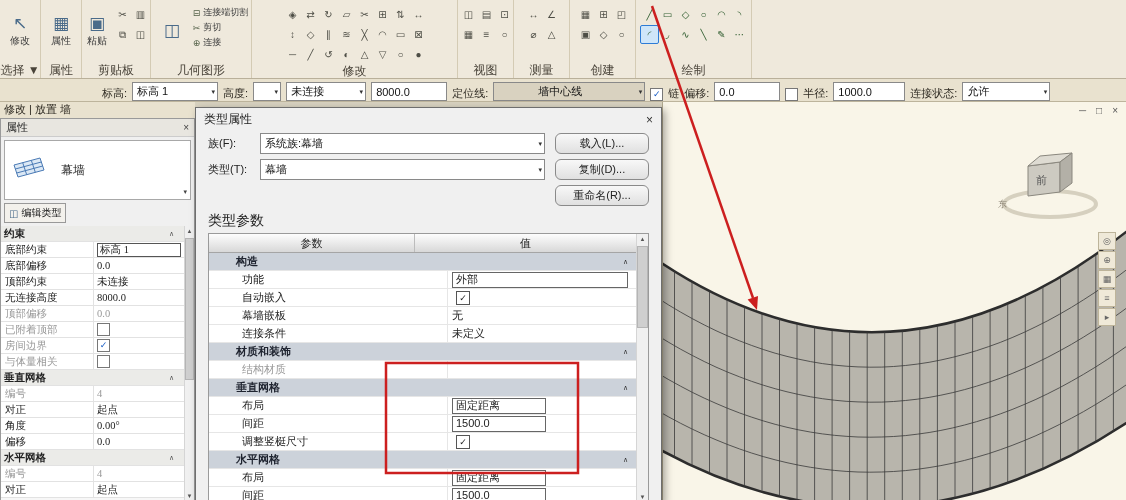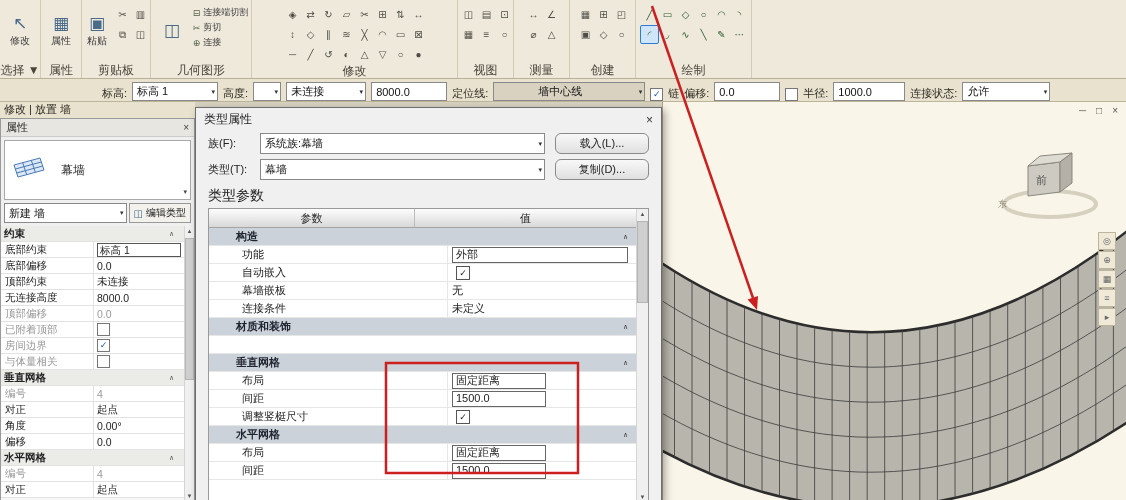--- a/index.html
+++ b/index.html
@@ -38,21 +38,21 @@
   .props{flex:1;background:#f0f0f0;border:1px solid #9a9a9a;display:flex;flex-direction:column;overflow:hidden;}
   .props-header{height:17px;display:flex;align-items:center;padding:0 5px;background:#e8e6e0;border-bottom:1px solid #cccccc;font-size:11px;}
   .props-header .x{margin-left:auto;font-size:10px;color:#444;}
   .preview{height:58px;margin:3px;background:#fff;border:1px solid #a8a8a8;display:flex;align-items:center;position:relative;flex:0 0 auto;}
   .preview .ptype{margin-left:14px;font-size:12px;color:#222;}
   .preview .pdd{position:absolute;right:3px;bottom:3px;font-size:7px;color:#444;}
   .selector{display:flex;gap:2px;padding:0 3px 3px;flex:0 0 auto;}
   .sel-combo{flex:1;height:18px;}
   .edit-type{display:inline-flex;align-items:center;gap:3px;border:1px solid #999;background:#f3f1ec;padding:0 4px;height:18px;font-size:10px;white-space:nowrap;}
   .edit-type .eticon{color:#4a6b8a;font-size:10px;}
-  .grid-wrap{flex:1;display:flex;overflow:hidden;}
+  .grid-wrap{flex:1;display:flex;overflow:hidden;font-family:Liberation Serif, serif;}
   .props-grid{flex:1;background:#f7f7f7;overflow:hidden;}
   .prow{display:flex;height:15px;border-bottom:1px solid #e2e2e2;font-size:10.5px;background:#fff;}
   .pgroup{background:#ebebe8;font-weight:bold;align-items:center;padding-left:3px;color:#222;}
   .pgroup .chev{margin-left:auto;margin-right:10px;font-size:7px;font-weight:normal;color:#555;}
   .pcell{display:flex;align-items:center;overflow:hidden;}
   .pname{width:88px;padding-left:4px;border-right:1px solid #e2e2e2;color:#222;white-space:nowrap;flex:0 0 auto;}
   .pval{flex:1;padding-left:3px;white-space:nowrap;}
   .pval .vbox{border:1px solid #555;background:#fff;padding:0 2px;height:12px;line-height:12px;min-width:78px;}
   .grayt{color:#999;}
 
@@ -300,24 +300,20 @@
             <polygon points="3,10 29,3 33,15 7,22" fill="#dbe8f5" stroke="#4a7ab5"></polygon>
             <line x1="11.7" y1="7.7" x2="15.7" y2="19.7" stroke="#4a7ab5"></line>
             <line x1="20.3" y1="5.3" x2="24.3" y2="17.3" stroke="#4a7ab5"></line>
             <line x1="4.3" y1="14" x2="30.3" y2="7" stroke="#4a7ab5"></line>
             <line x1="5.7" y1="18" x2="31.7" y2="11" stroke="#4a7ab5"></line>
           </svg>
           <span class="ptype">幕墙</span>
           <span class="pdd">▾</span>
         </div>
         <div class="selector">
-          <span class="combo sel-combo">
-              <span>新建 墙</span>
-              <span class="arr">▾</span>
-            </span>
           <span class="edit-type">
               <span class="eticon">◫</span>
               <span>编辑类型</span>
             </span>
         </div>
         <div class="grid-wrap">
           <div class="props-grid" id="props-rows">
               <div class="prow pgroup">
                 <span>约束</span>
                 <span class="chev">∧</span>
@@ -440,20 +436,23 @@
           <span class="dbtn">载入(L)...</span>
         </div>
         <div class="frow">
           <span class="flabel">类型(T):</span>
           <span class="combo fcombo">
               <span>幕墙</span>
               <span class="arr">▾</span>
             </span>
           <span class="dbtn">复制(D)...</span>
         </div>
+        <div class="frow right">
+          <span class="dbtn">重命名(R)...</span>
+        </div>
         <div class="tp-label">类型参数</div>
         <div class="table-wrap">
           <div class="tbl">
             <div class="thead">
               <span class="hc p">参数</span>
               <span class="hc v">值</span>
             </div>
             <div id="tp-rows">
                 <div class="trow dgroup">
                   <span>构造</span>
@@ -481,20 +480,21 @@
                   <div class="dc p">连接条件</div>
                   <div class="dc v">
                     <span>未定义</span>
                   </div>
                 </div>
                 <div class="trow dgroup">
                   <span>材质和装饰</span>
                   <span class="chev">∧</span>
                 </div>
                 <div class="trow">
+                  <div class="dc p grayt">结构材质</div>
                   <div class="dc v">
                     <span></span>
                   </div>
                 </div>
                 <div class="trow dgroup">
                   <span>垂直网格</span>
                   <span class="chev">∧</span>
                 </div>
                 <div class="trow">
                   <div class="dc p">布局</div>

